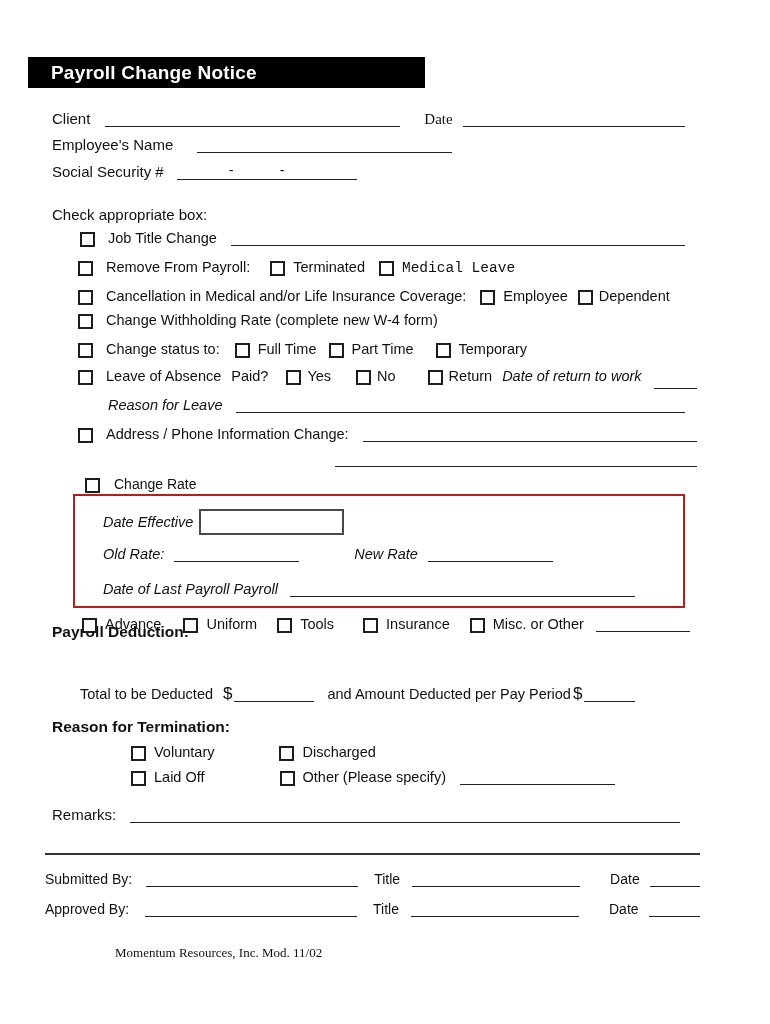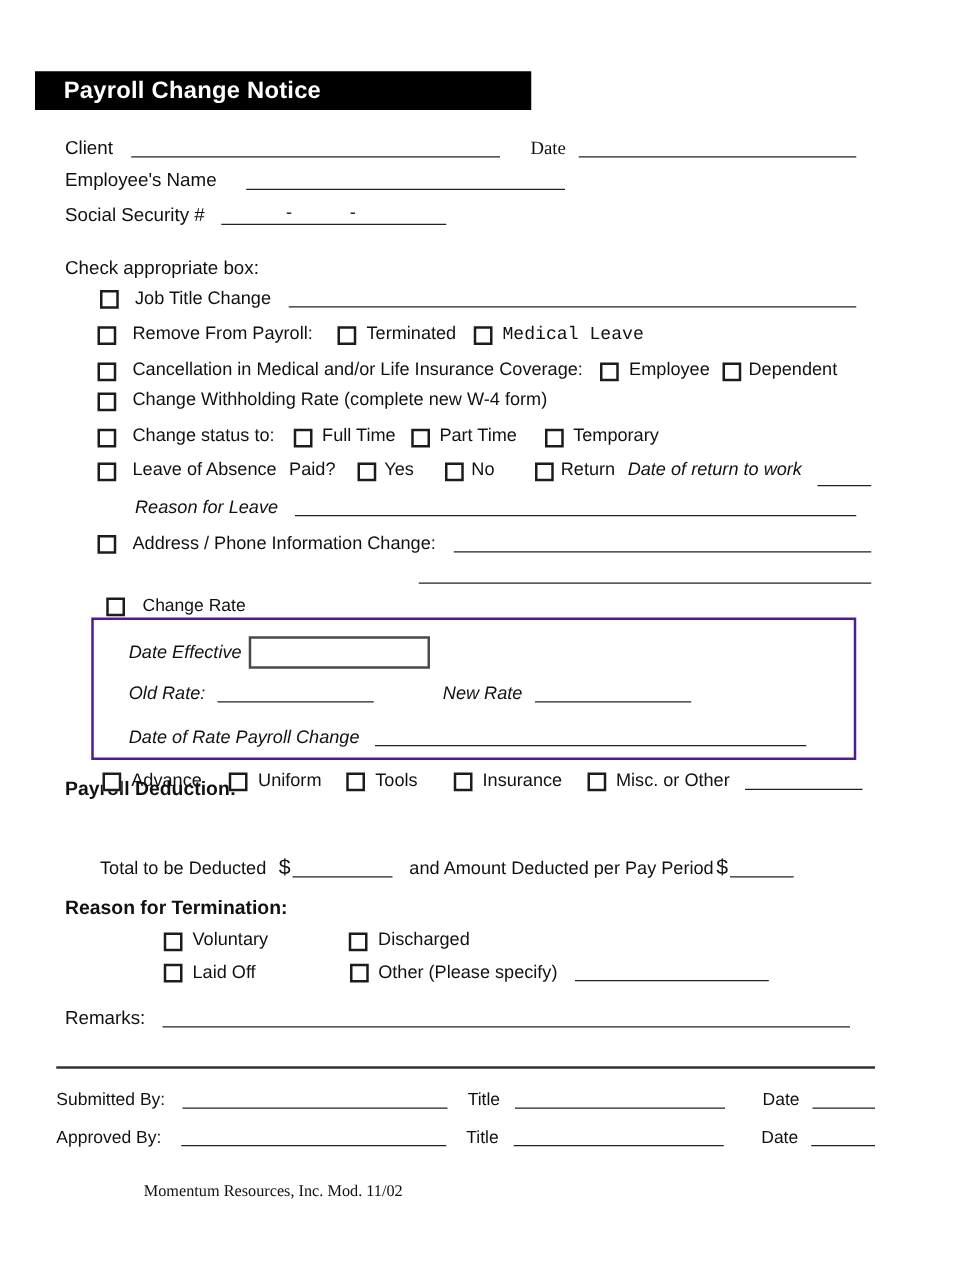--- a/index.html
+++ b/index.html
@@ -29,21 +29,21 @@
   .grow { flex:1 1 auto; }
   .cb {
     width:15px; height:15px; border:2px solid #1c1c1c; background:#fff;
     flex:none; align-self:center; transform:translateY(1px);
   }
   .ssn-wrap { position:relative; display:inline-block; width:180px; height:16px;
     border-bottom:1.6px solid #222; transform:translateY(3px); }
   .ssn-wrap .dash { position:absolute; bottom:1px; font-size:14.5px; }
   .rate-box {
     position:absolute; left:73px; top:494px; width:612px; height:114px;
-    border:2px solid #4c1d95; background:#fff;
+    border:2px solid #b91c1c; background:#fff;
   }
   .date-box {
     width:145px; height:26px; border:2px solid #4a4a4a; background:#fff;
     flex:none; align-self:center;
   }
   .addr-line2 { position:absolute; left:335px; right:73px; top:466px;
     border-top:1.6px solid #222; height:0; }
   .divider { position:absolute; left:45px; width:655px; top:853px;
     border-top:2.5px solid #333; height:0; }
   .dollar { font-size:17px; font-weight:400; flex:none; }
@@ -161,21 +161,21 @@
       <span class="lbl it">Date Effective</span>
       <span class="date-box" style="margin-left:6px;"></span>
     </div>
     <div class="row" style="top:50px; left:28px;">
       <span class="lbl it">Old Rate:</span>
       <span class="line" style="width:125px; margin-left:10px;"></span>
       <span class="lbl it" style="margin-left:55px;">New Rate</span>
       <span class="line" style="width:125px; margin-left:10px;"></span>
     </div>
     <div class="row" style="top:85px; left:28px;">
-      <span class="lbl it">Date of Rate Payroll Change</span>
+      <span class="lbl it">Date of Last Payroll Payroll</span>
       <span class="line" style="width:345px; margin-left:12px;"></span>
     </div>
   </div>
 
   <div class="row" style="top:623px; left:52px;">
     <span class="lbl b">Payroll Deduction:</span>
   </div>
 
   <div class="row" style="top:616px; left:82px; right:80px;text-align:right;">
     <span class="cb"></span>

